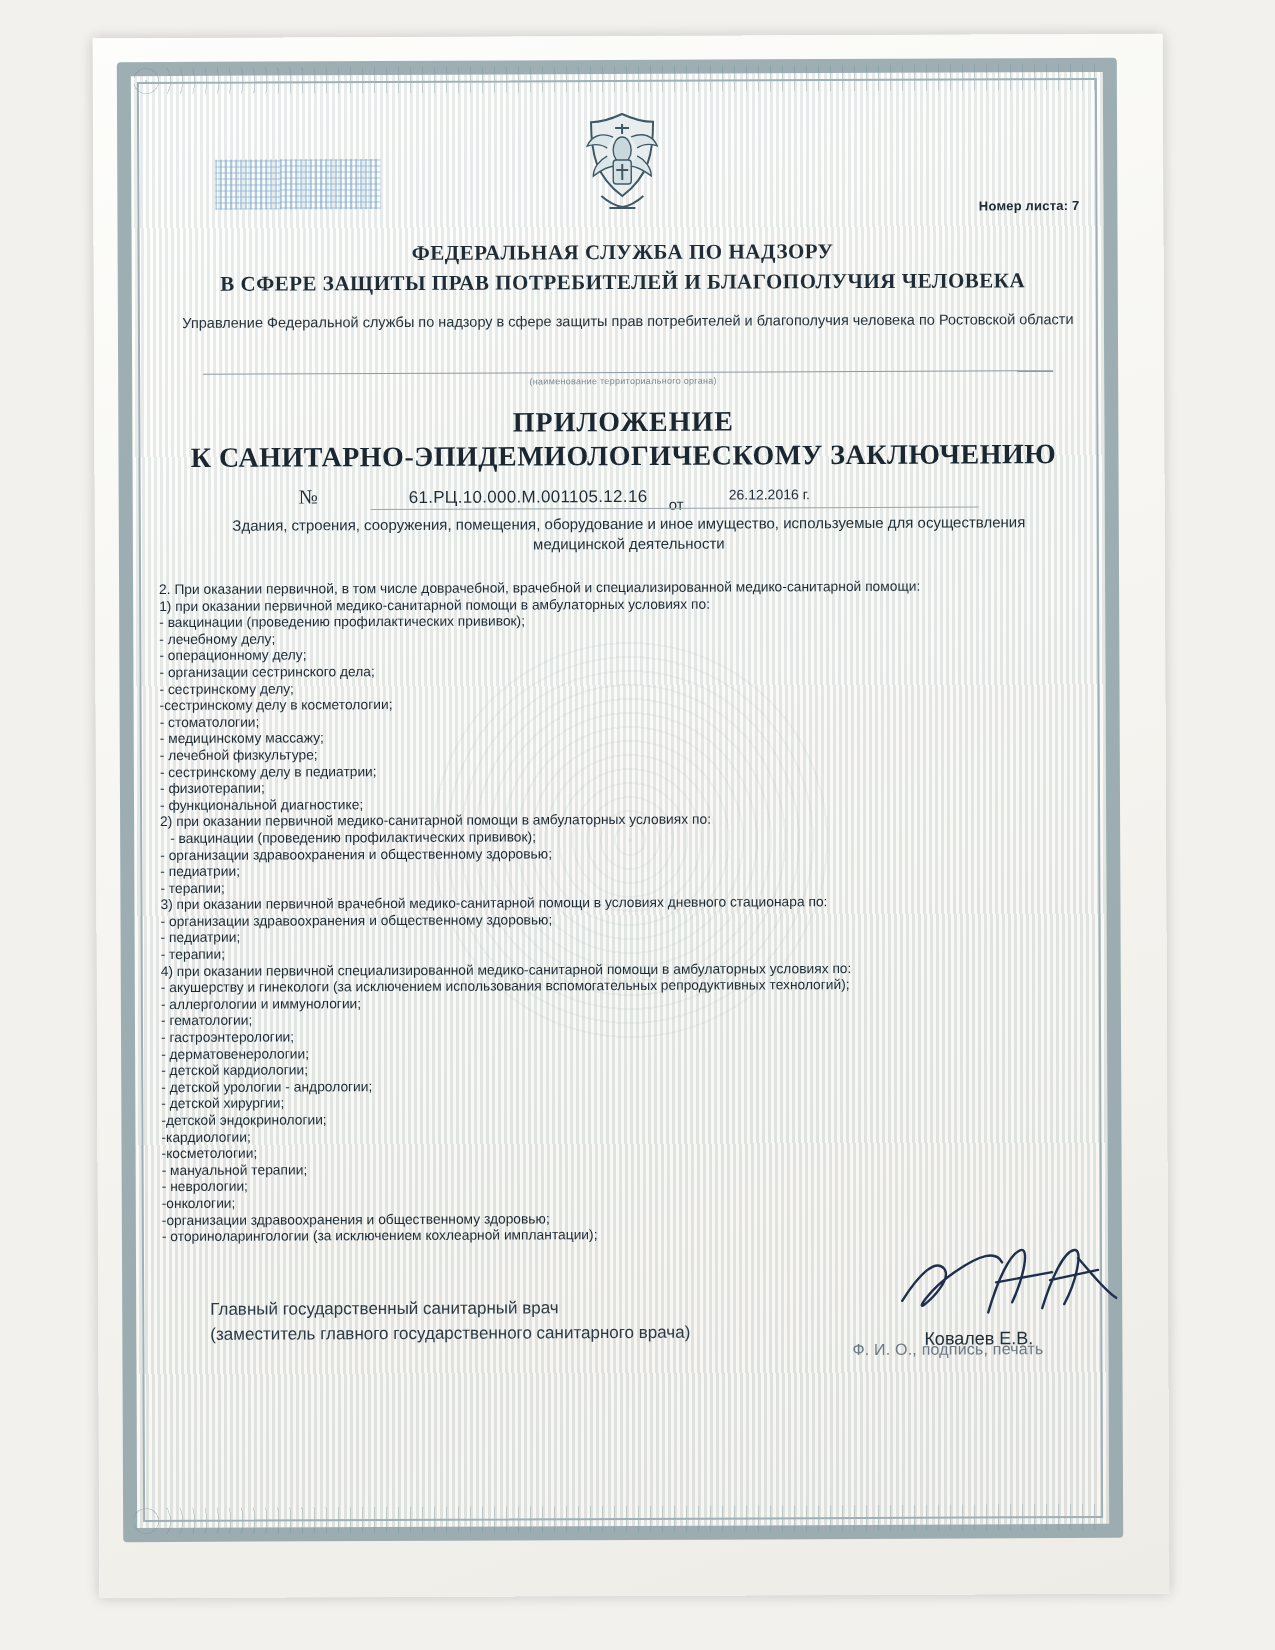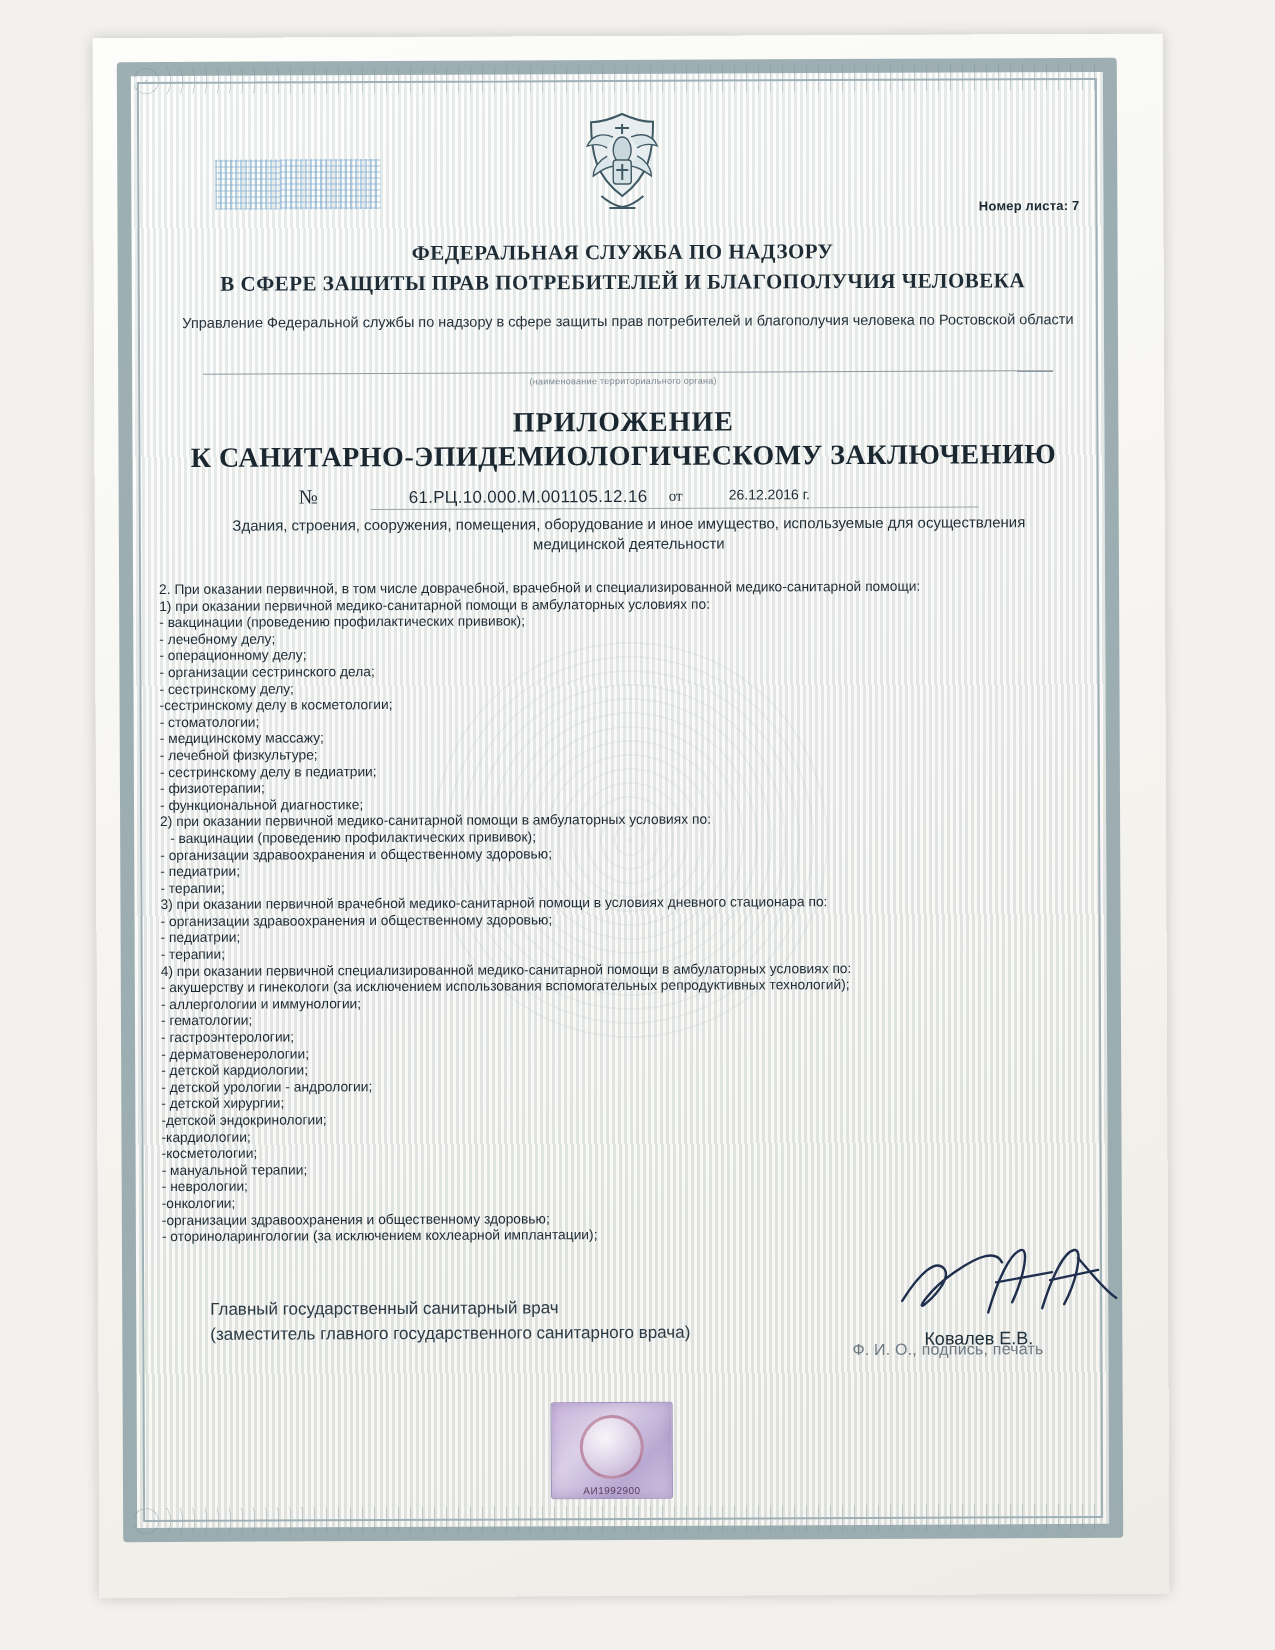--- a/index.html
+++ b/index.html
@@ -188,22 +188,22 @@
     font-family: "Liberation Serif", serif;
     font-size: 20px;
   }
   .numline .numval {
     position: absolute; left: 232px; top: 3px;
     font-size: 17px;
     letter-spacing: 0.3px;
     margin-left: 28px;
   }
   .numline .ot {
-    position: absolute; left: 520px; top: 4px;
-    font-family: Liberation Serif, serif;
+    position: absolute; left: 520px; top: 12px;
+    font-family: Liberation Sans, sans-serif;
     font-size: 15px;
   }
   .numline .dateval {
     position: absolute; left: 580px; top: 3px;
     font-size: 14px;
   }
   .num-underline {
     position: absolute;
     left: 222px; right: 120px; top: 428px;
     border-bottom: 1px solid #9aa6ad;
@@ -409,19 +409,15 @@
     </div>
 
     <div class="sign-title">
       <div>Главный государственный санитарный врач</div>
       <div>(заместитель главного государственного санитарного врача)</div>
     </div>
 
     <div class="fio-caption">Ф. И. О., подпись, печать</div>
     <div class="fio-name">Ковалев Е.В.</div>
 
-    <div class="hologram">
-      <div class="holo-ring"></div>
-      <div class="holo-code">АИ1992900</div>
-    </div>
 
   </div>
 </div>
 
 </body></html>

